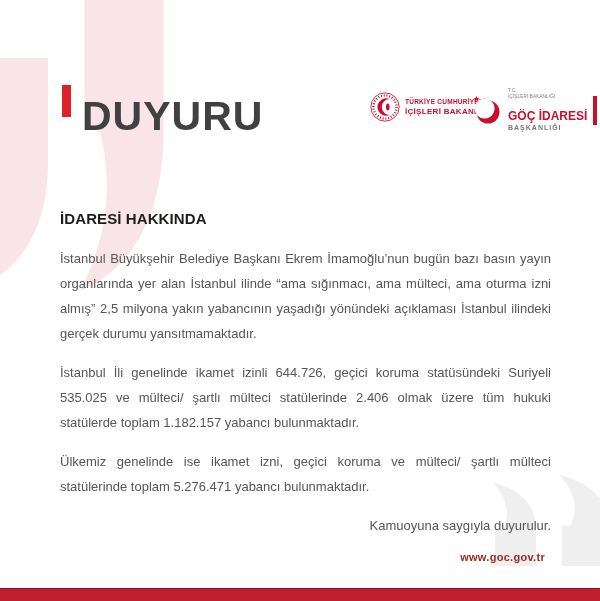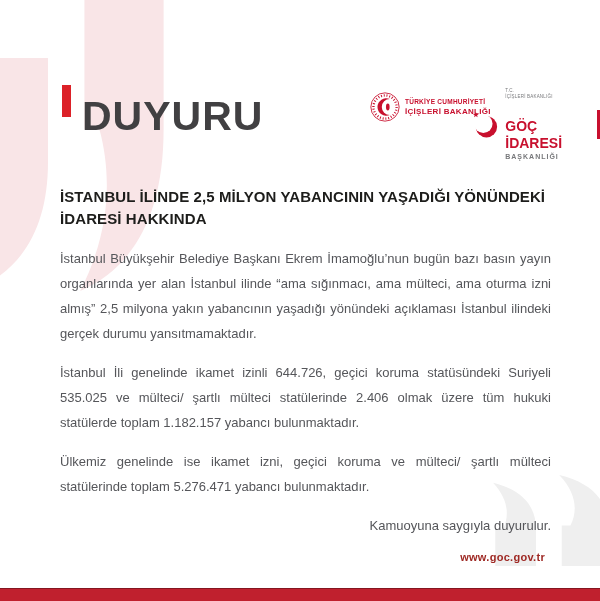--- a/index.html
+++ b/index.html
@@ -20,21 +20,21 @@
     margin-top:18px;
   }
   
   .ministry-logo{position:absolute;left:370px;top:92px;display:flex;align-items:center;gap:5px;}
   .ministry-text{display:flex;flex-direction:column;gap:2px;}
   .ministry-line1{font-size:6.5px;font-weight:600;color:#c8102e;letter-spacing:.25px;}
   .ministry-line2{font-size:8px;font-weight:800;color:#c8102e;letter-spacing:.3px;}
   .migration-logo{position:absolute;left:468px;top:88px;display:flex;align-items:center;}
   .migration-text{display:flex;flex-direction:column;margin-left:4px;}
   .mig-line-sm{font-size:4.5px;color:#77787b;letter-spacing:.2px;line-height:1.3;}
-  .mig-line-red{font-size:14px;font-weight:800;color:#c8102e;line-height:1.25;margin-top:18px;}
+  .mig-line-red{font-size:12px;font-weight:800;color:#c8102e;line-height:1.25;margin-top:9px;}
   .mig-line-gray{font-size:7px;font-weight:600;color:#77787b;letter-spacing:1px;line-height:1.2;}
   .migration-bar{width:3.5px;height:29px;background:#c8102e;margin-left:6px;}
   
   .content{position:absolute;left:60px;top:186px;width:491px;}
   .heading{
     font-size:15px;font-weight:800;color:#1d1d1b;line-height:22px;
     letter-spacing:.1px;margin:0 0 16px 0;
   }
   .body-paragraph{
     font-size:13px;color:#55565a;line-height:25px;text-align:justify;
@@ -99,21 +99,21 @@
     <div class="migration-text">
       <span class="mig-line-sm">T.C.</span>
       <span class="mig-line-sm">İÇİŞLERİ BAKANLIĞI</span>
       <span class="mig-line-red">GÖÇ İDARESİ</span>
       <span class="mig-line-gray">BAŞKANLIĞI</span>
     </div>
     <div class="migration-bar"></div>
   </div>
 
   <div class="content">
-    <h1 class="heading"><span>İSTANBUL İLİNDE 2,5 MİLYON YABANCININ YAŞADIĞI YÖNÜNDEKİ</span><br><span>İDARESİ HAKKINDA</span></h1>
+    <h1 class="heading"><br><span>İDARESİ HAKKINDA</span></h1>
 
     <p class="body-paragraph">İstanbul Büyükşehir Belediye Başkanı Ekrem İmamoğlu’nun bugün bazı basın yayın organlarında yer alan İstanbul ilinde “ama sığınmacı, ama mülteci, ama oturma izni almış” 2,5 milyona yakın yabancının yaşadığı yönündeki açıklaması İstanbul ilindeki gerçek durumu yansıtmamaktadır.</p>
     <p class="body-paragraph">İstanbul İli genelinde ikamet izinli 644.726, geçici koruma statüsündeki Suriyeli 535.025 ve mülteci/ şartlı mülteci statülerinde 2.406 olmak üzere tüm hukuki statülerde toplam 1.182.157 yabancı bulunmaktadır.</p>
     <p class="body-paragraph">Ülkemiz genelinde ise ikamet izni, geçici koruma ve mülteci/ şartlı mülteci statülerinde toplam 5.276.471 yabancı bulunmaktadır.</p>
     <p class="body-paragraph no-justify">Kamuoyuna saygıyla duyurulur.</p>
   </div>
 
   <div class="website">www.goc.gov.tr</div>
   <div class="bottom-bar"></div>
 

